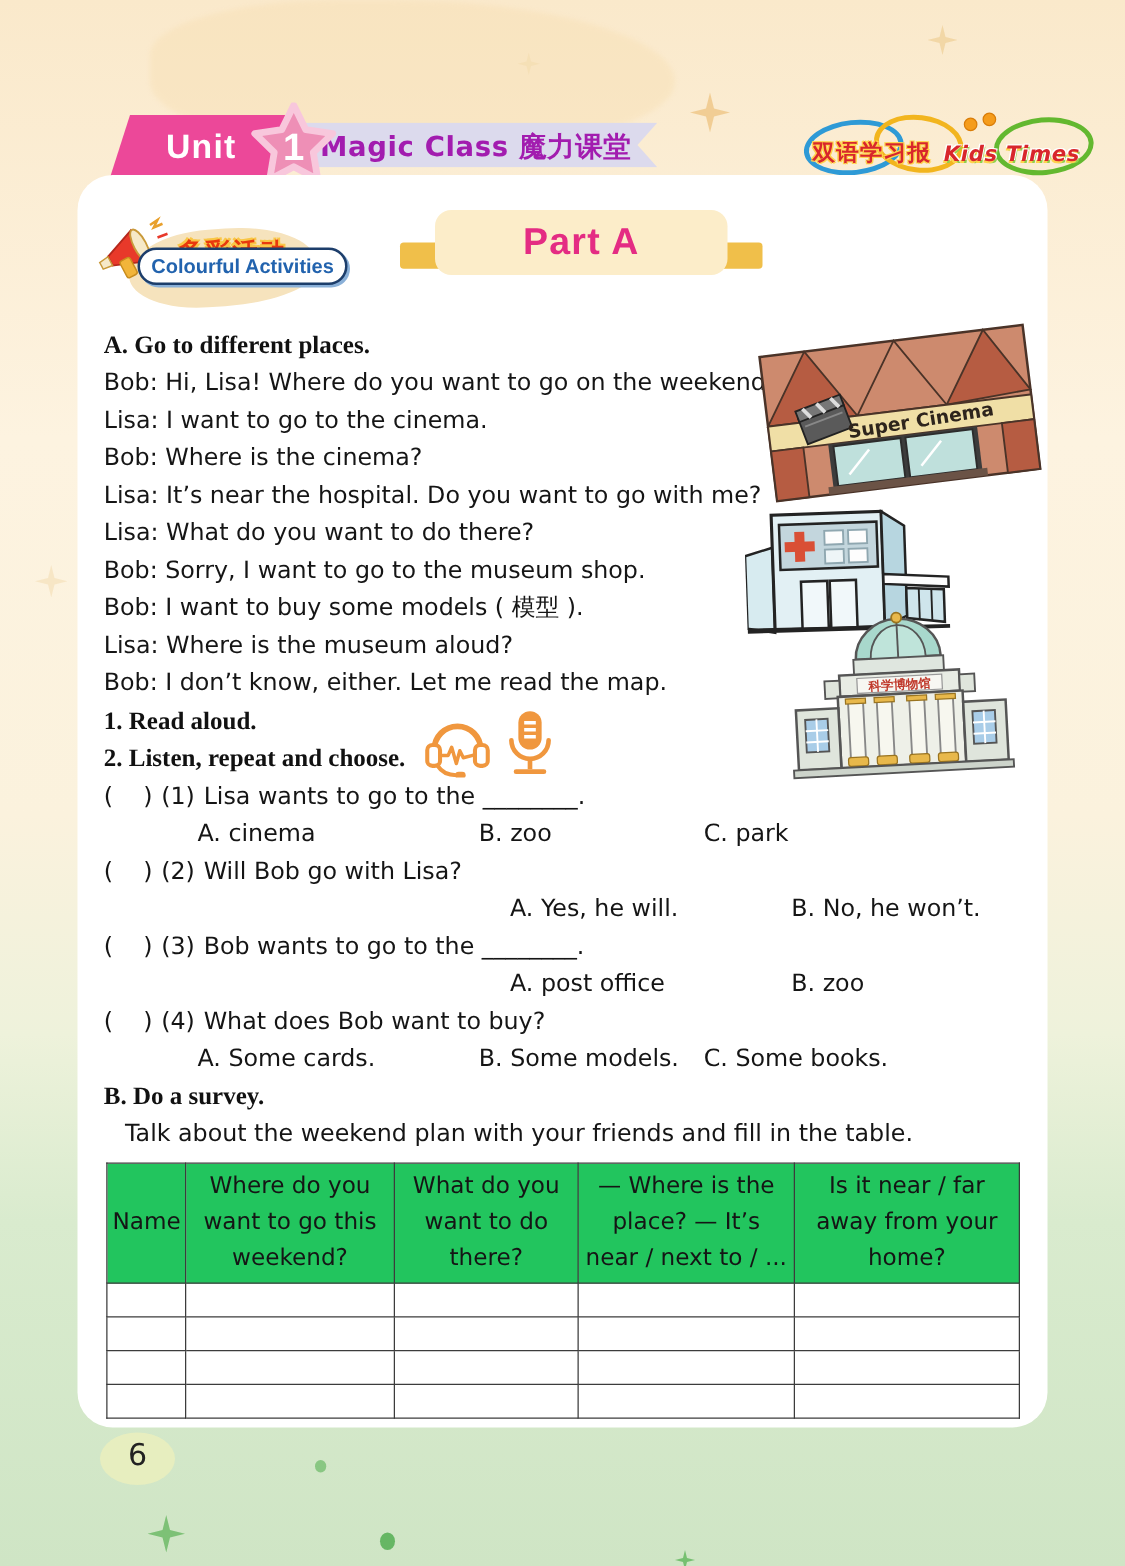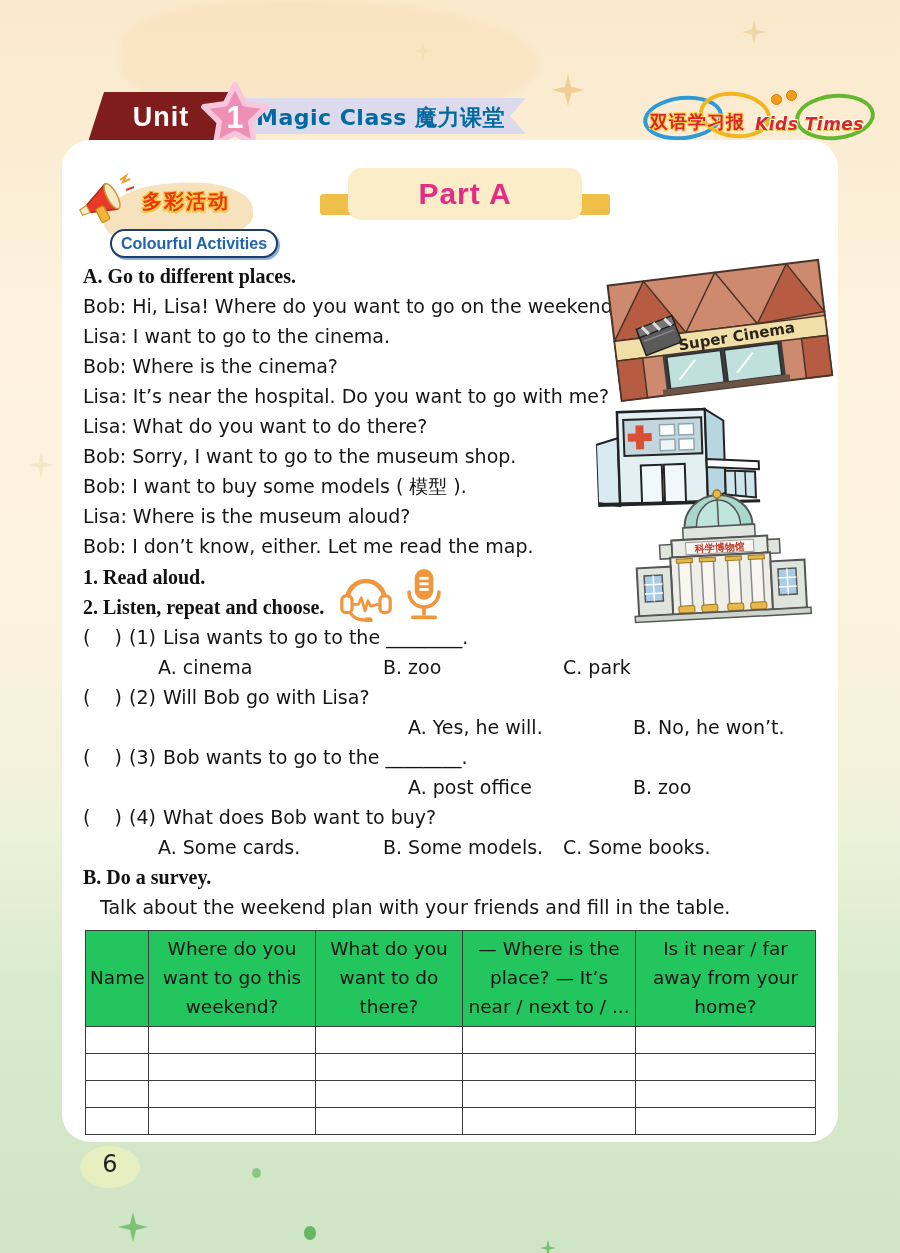--- a/index.html
+++ b/index.html
@@ -9,22 +9,22 @@
     font-family:"DejaVu Sans", sans-serif;
     background:linear-gradient(180deg,#fae9cb 0%, #fdf3e0 28%, #fbf2dd 52%, #eef2db 66%, #d9ebce 78%, #cfe5c5 100%);
   }
   .bgblob{ position:absolute; border-radius:50%; pointer-events:none; }
   .star4{ position:absolute; clip-path:polygon(50% 0%,60% 40%,100% 50%,60% 60%,50% 100%,40% 60%,0% 50%,40% 40%); pointer-events:none; }
 
   
   .unit-banner{ position:absolute; left:88px; top:90px; width:430px; height:56px; }
   .unit-ribbon{ position:absolute; left:20px; top:8px; width:418px; height:36px; background:#dcdaed;
     clip-path:polygon(0 0,100% 0,calc(100% - 16px) 50%,100% 100%,0 100%); }
-  .unit-title{ position:absolute; left:168px; top:13px; font-size:22px; font-weight:bold; color:#0369a1; letter-spacing:.5px; }
-  .unit-par{ position:absolute; left:0; top:2px; width:146px; height:50px; background:#7f1d1d;
+  .unit-title{ position:absolute; left:168px; top:13px; font-size:22px; font-weight:bold; color:#a21caf; letter-spacing:.5px; }
+  .unit-par{ position:absolute; left:0; top:2px; width:146px; height:50px; background:#ec4899;
     clip-path:polygon(16px 0,100% 0,calc(100% - 18px) 100%,0 100%); display:flex; align-items:center; justify-content:center; }
   .unit-par span{ color:#fff; font-weight:bold; font-size:27px; letter-spacing:1px; font-family:"Liberation Sans",sans-serif; }
   .unit-star{ position:absolute; left:112px; top:-8px; width:70px; height:70px; }
 
   .logos{ position:absolute; left:643px; top:86px; width:235px; height:60px; }
   .ring{ position:absolute; border-radius:50%; background:transparent; }
   .ring.blue  { left:0;   top:10px; width:80px; height:44px; border:4px solid #2e9ad6; transform:rotate(-6deg); }
   .ring.yellow{ left:56px; top:6px;  width:72px; height:46px; border:4px solid #f2b51e; transform:rotate(7deg); }
   .ring.green { left:152px;top:8px;  width:80px; height:46px; border:4px solid #63b82f; transform:rotate(-5deg); }
   .chick{ position:absolute; width:11px; height:11px; border-radius:50%; background:#f59c1b; border:1.5px solid #d97c07; }
@@ -34,21 +34,21 @@
     text-shadow:-1px -1px 0 #fff,1px -1px 0 #fff,-1px 1px 0 #ffd34d,1px 1px 0 #8fd14f; letter-spacing:.5px; }
 
   
   .card{ position:absolute; left:62px; top:140px; width:776px; height:1002px; background:#ffffff; border-radius:28px; }
 
   
   .badge{ position:absolute; left:18px; top:36px; width:200px; height:86px; }
   .badge-blob{ position:absolute; left:23px; top:7px; width:150px; height:62px; background:#f6e3bd; border-radius:48% 52% 55% 45%/60% 55% 45% 50%; transform:rotate(-4deg); }
   .badge-zh{ position:absolute; left:62px; top:12px; font-size:20px; font-weight:bold; color:#e8380d; letter-spacing:2px;
     text-shadow:-1.5px -1.5px 0 #f9c646,1.5px -1.5px 0 #f9c646,-1.5px 1.5px 0 #f9c646,1.5px 1.5px 0 #f9c646; }
-  .badge-pill{ position:absolute; left:30px; top:53px; background:#fff; border:2.5px solid #1d3e6b; border-radius:15px; padding:3px 9px; box-shadow:2px 2px 0 #8ab0d8; }
+  .badge-pill{ position:absolute; left:30px; top:22px; background:#fff; border:2.5px solid #1d3e6b; border-radius:15px; padding:3px 9px; box-shadow:2px 2px 0 #8ab0d8; }
   .badge-pill span{ color:#2263ae; font-weight:bold; font-size:16px; font-family:"Liberation Sans",sans-serif; }
   .megaphone{ position:absolute; left:-4px; top:-6px; }
 
   
   .part-banner{ position:absolute; left:258px; top:26px; width:290px; height:64px; }
   .pb-ribbon{ position:absolute; top:28px; width:52px; height:21px; background:#f0bf4a; border-radius:3px; }
   .pb-pill{ position:absolute; top:14px; width:11px; height:40px; background:#e7b03a; border-radius:5px; }
   .pb-plate{ position:absolute; left:28px; top:2px; width:234px; height:52px; background:#fcedc9; border-radius:13px; display:flex; align-items:center; justify-content:center; }
   .pb-plate span{ font-size:30px; font-weight:800; color:#e42c83; font-family:"Liberation Sans",sans-serif; letter-spacing:1px; }
 

